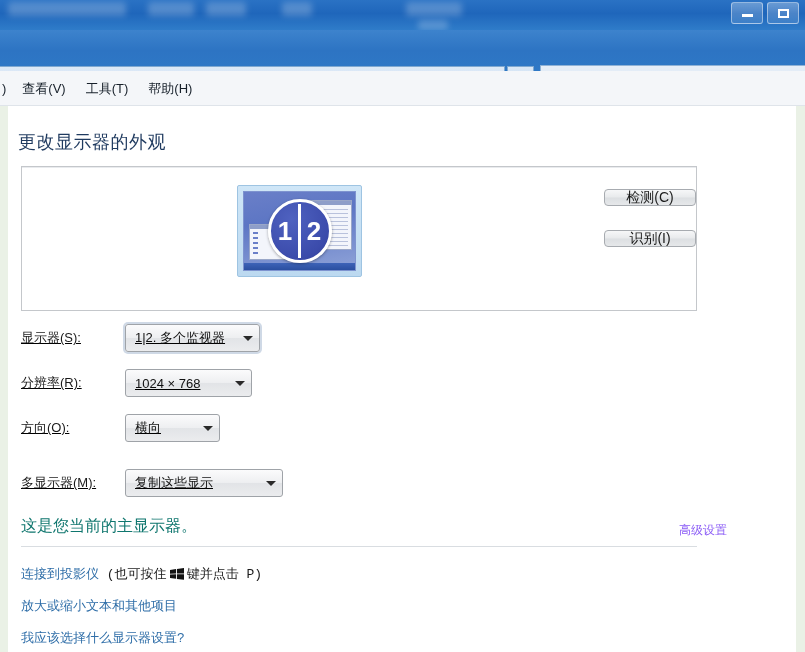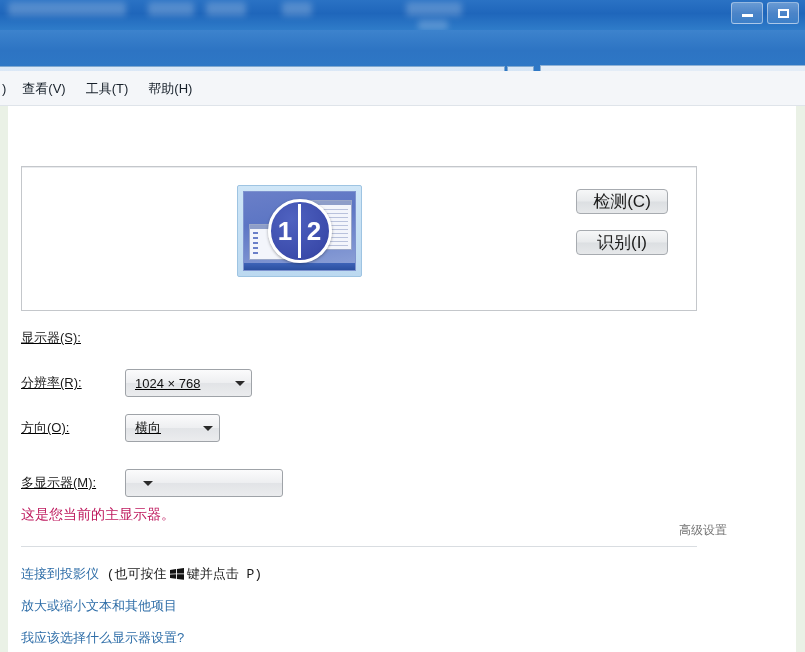--- a/index.html
+++ b/index.html
@@ -298,29 +298,29 @@
     font-weight: bold;
     width: 50%;
     text-align: center;
     line-height: 1;
     position: relative;
     z-index: 2;
   }
 
   .preview-btn {
     position: absolute;
-    right: 28px;
-    width: 92px; height: 25px;
+    right: 0;
+    width: 92px; height: 17px;
     background: linear-gradient(180deg, #f6f7f8 0%, #e8eaec 48%, #dcdfe2 52%, #e6e8ea 100%);
     border: 1px solid #a7abb0;
     border-radius: 4px;
     display: flex;
     align-items: center;
     justify-content: center;
-    font-size: 17px;
+    font-size: 14px;
     color: #1b1b1b;
     box-sizing: border-box;
   }
   .btn-detect { top: 22px; }
   .btn-identify { top: 63px; }
 
   
   .form-row {
     position: absolute;
     left: 21px;
@@ -359,29 +359,29 @@
     border-top: 5px solid #2a2a2a;
     margin-left: 8px;
   }
   .combo-focus {
     box-shadow: 0 0 0 2px #cfd9e6;
   }
 
   
   .primary-note {
     position: absolute;
-    left: 21px; top: 400px;
-    font-size: 14px;
-    color: #be185d;
+    left: 21px; top: 410px;
+    font-size: 16px;
+    color: #0f766e;
   }
   .adv-link {
     position: absolute;
     right: 78px; top: 416px;
     font-size: 12px;
-    color: #737373;
+    color: #8b5cf6;
   }
   .divider {
     position: absolute;
     left: 21px; top: 440px;
     width: 676px; height: 1px;
     background: #d9dde1;
   }
   .footlink {
     position: absolute;
     left: 21px;
@@ -456,20 +456,21 @@
   <span class="menu-item">查看(V)</span>
   <span class="menu-item">工具(T)</span>
   <span class="menu-item">帮助(H)</span>
 </div>
 
 <div class="content">
 
   <div class="leftstrip"></div>
   <div class="rightstrip"></div>
 
+  <div class="page-title">更改显示器的外观</div>
 
   <div class="preview-panel">
 
     <div class="monitor">
       <div class="monitor-screen">
         <div class="mini-win mw-left">
           <div class="mw-left-dots"></div>
         </div>
         <div class="mini-win mw-right">
           <div class="mw-right-lines"></div>
@@ -481,20 +482,24 @@
         </div>
       </div>
     </div>
 
     <div class="preview-btn btn-detect">检测(C)</div>
     <div class="preview-btn btn-identify">识别(I)</div>
   </div>
 
   <div class="form-row" style="top:218px;">
     <span class="fr-label">显示器(S):</span>
+    <div class="combo combo-focus" style="width:135px;">
+      <span class="combo-text">1|2. 多个监视器</span>
+      <span class="combo-arrow"></span>
+    </div>
   </div>
 
   <div class="form-row" style="top:263px;">
     <span class="fr-label">分辨率(R):</span>
     <div class="combo" style="width:127px;">
       <span class="combo-text">1024 × 768</span>
       <span class="combo-arrow"></span>
     </div>
   </div>
 
@@ -502,20 +507,21 @@
     <span class="fr-label">方向(O):</span>
     <div class="combo" style="width:95px;">
       <span class="combo-text">横向</span>
       <span class="combo-arrow"></span>
     </div>
   </div>
 
   <div class="form-row" style="top:363px;">
     <span class="fr-label">多显示器(M):</span>
     <div class="combo" style="width:158px;">
+      <span class="combo-text">复制这些显示</span>
       <span class="combo-arrow"></span>
     </div>
   </div>
 
   <div class="primary-note">这是您当前的主显示器。</div>
   <div class="adv-link">高级设置</div>
 
   <div class="divider"></div>
 
   <div class="footlink fl1">

